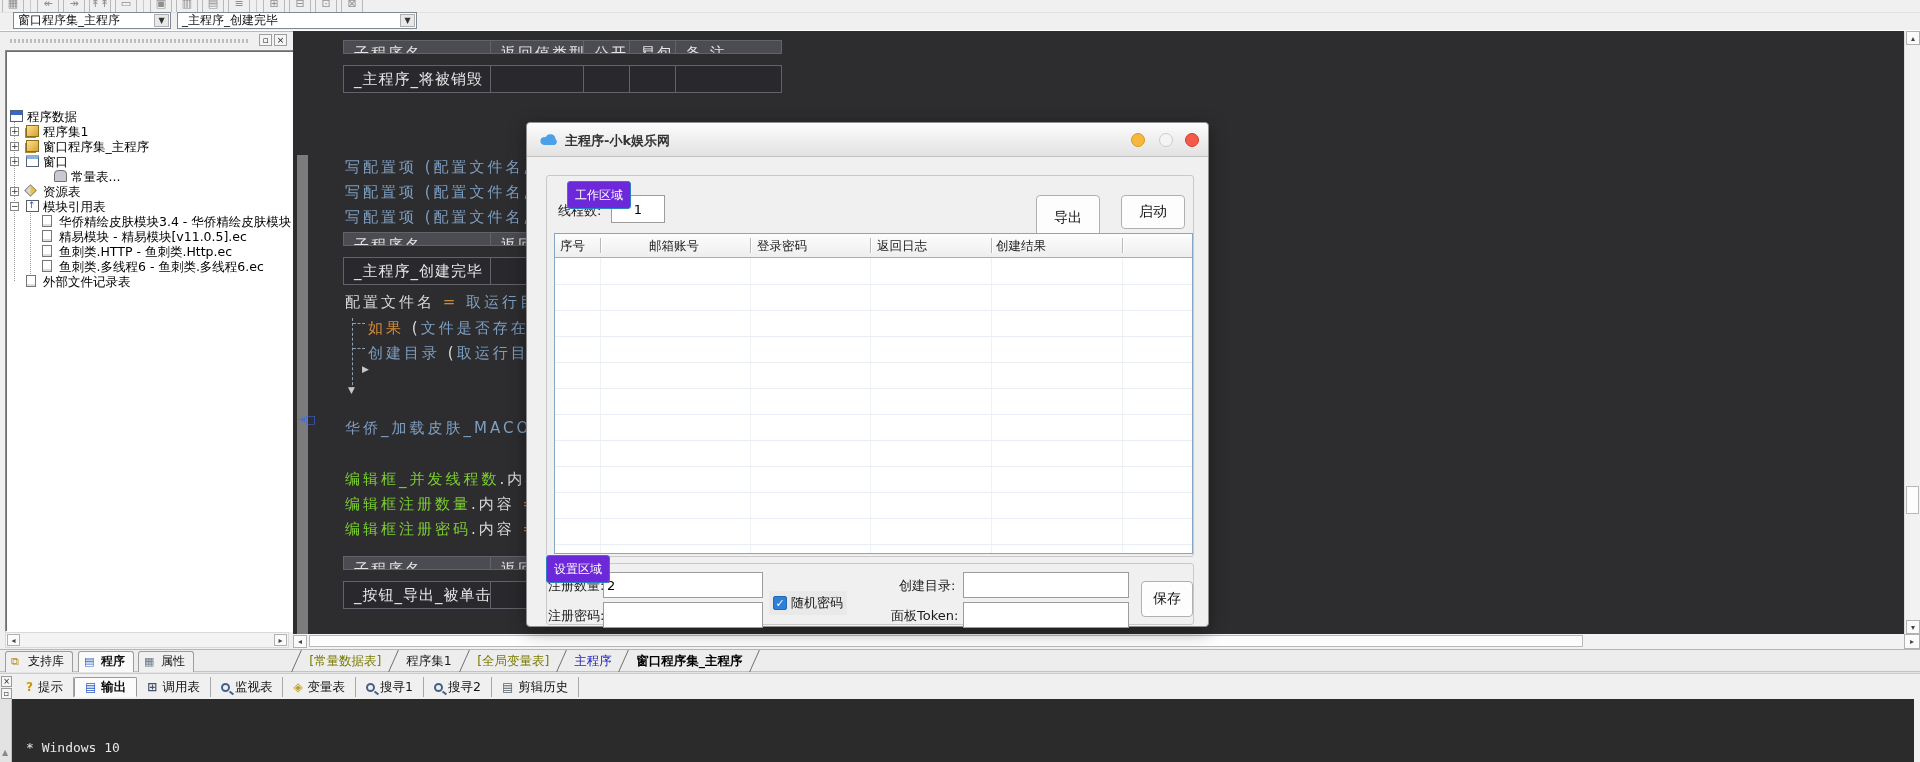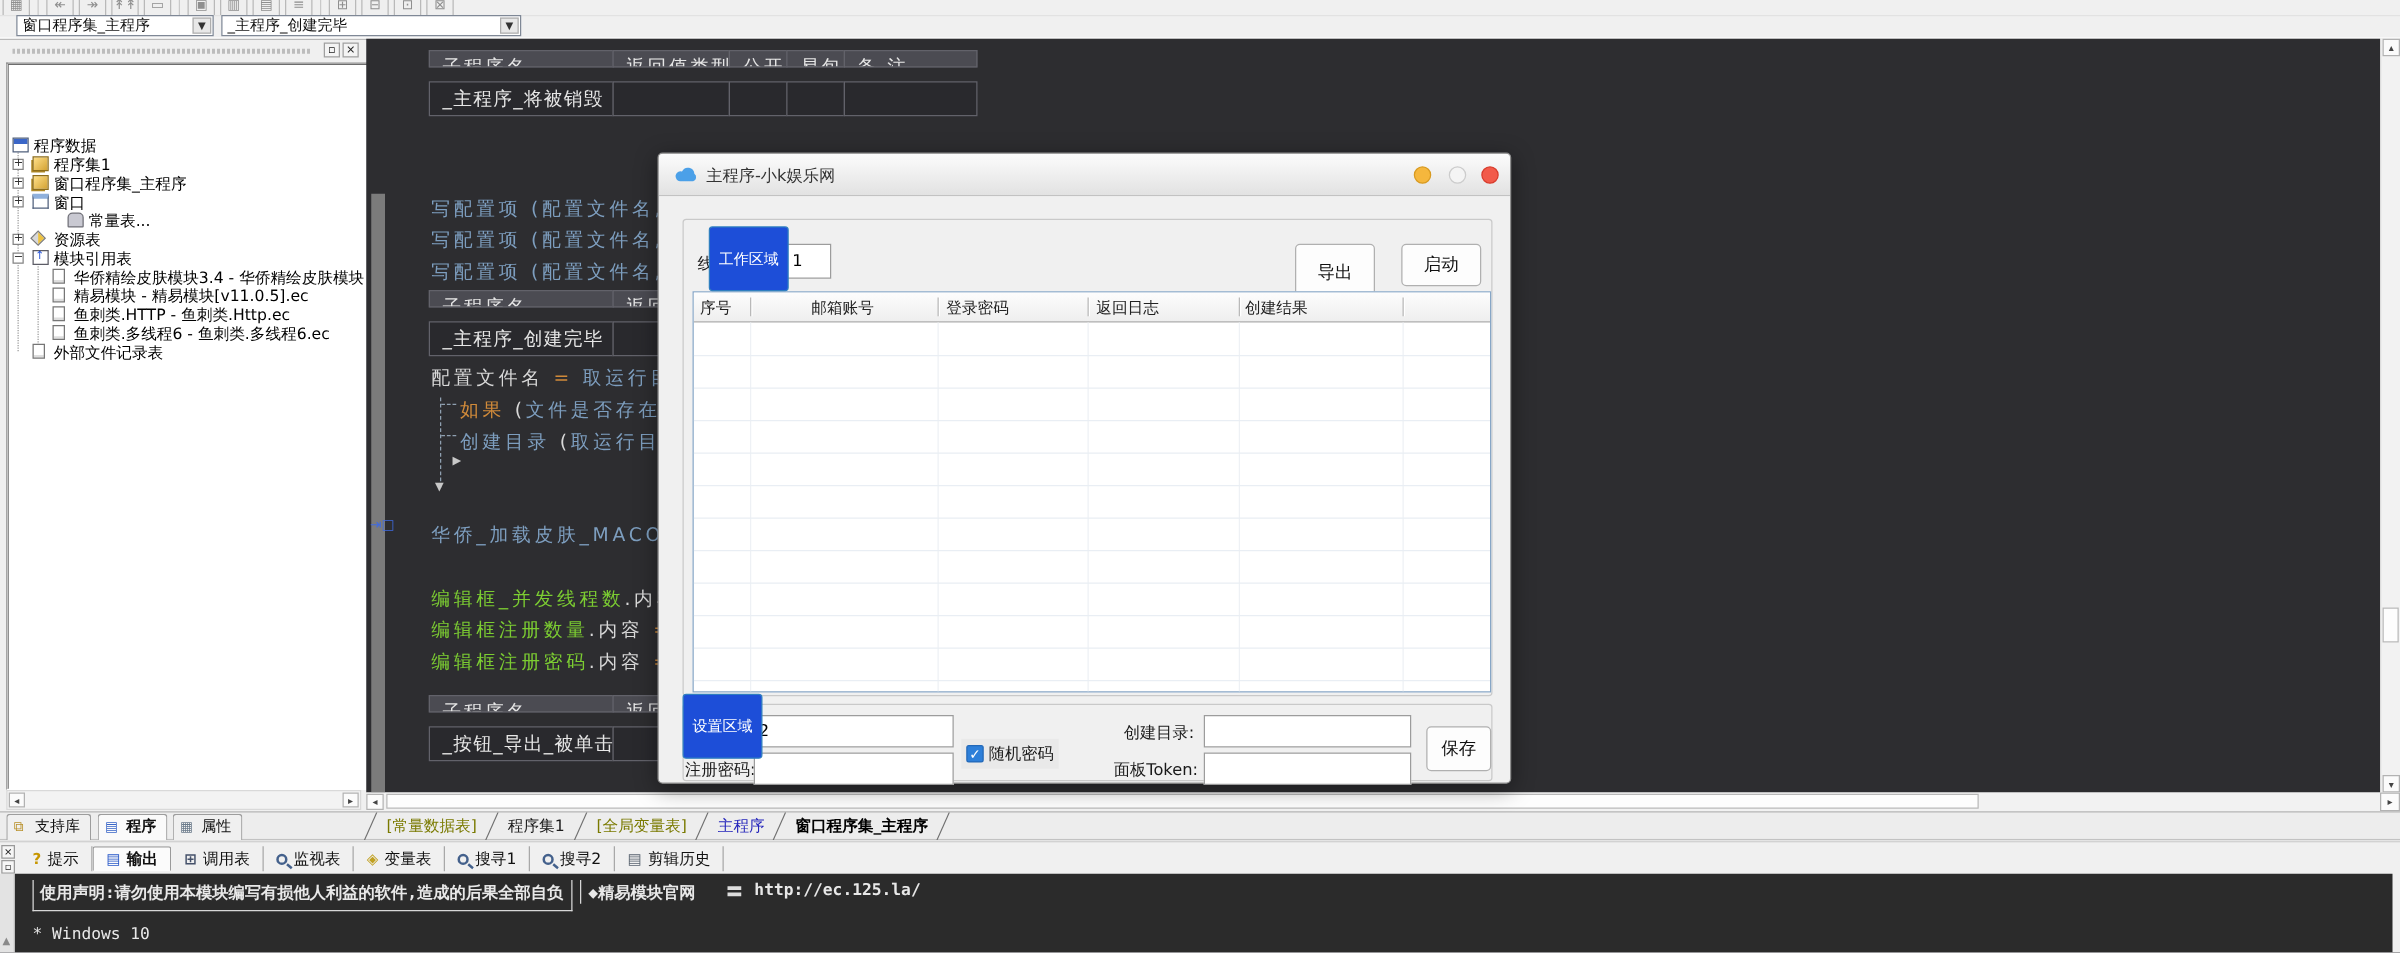--- a/index.html
+++ b/index.html
@@ -82,24 +82,24 @@
   #decl-box{border-left:1px solid #d8d8d8;border-right:1px solid #d8d8d8;border-bottom:1px solid #d8d8d8;padding:1px 6px 5px 5px;font-weight:bold}
   #brand{border-left:1px solid #d8d8d8;padding:1px 0 0 6px;margin-left:6px;font-weight:bold}
   .eq-icon{width:11px;height:3px;background:#ddd;box-shadow:0 5px 0 #ddd;display:inline-block;margin:5px 10px 0 26px}
   #out-url{padding-top:1px;font-weight:bold}
   #out-line2{position:absolute;left:14px;top:41px;font-family:"DejaVu Sans Mono",monospace;font-size:13px}
   #corner-up{position:absolute;left:2px;top:748px;color:#8a8a8a;font-size:8px}
 
   
   #popup{position:absolute;left:526px;top:122px;width:683px;height:505px;background:#f0f0f0;border:1px solid #8f8f8f;border-radius:4px;box-shadow:0 4px 18px rgba(0,0,0,.4);z-index:50}
   #p-title{position:absolute;left:0;top:0;width:100%;height:34px;background:linear-gradient(#fcfcfc,#e2e2e2);border-bottom:1px solid #c2c2c2;border-radius:4px 4px 0 0}
-  #p-title-text{position:absolute;left:38px;top:9px;font-size:13px;font-weight:normal;color:#333}
+  #p-title-text{position:absolute;left:38px;top:9px;font-size:13px;font-weight:bold;color:#333}
   .p-circle{position:absolute;top:10px;width:14px;height:14px;border-radius:50%}
   .grp{position:absolute;border:1px solid #c9c9c9;border-radius:3px}
-  .grp-label{position:absolute;background:#1d4ed8;color:#fff;font-size:12px;line-height:18px;padding:16px 7px;border-radius:3px;border:1px solid #2f7fc0;z-index:3}
+  .grp-label{position:absolute;background:#6d28d9;color:#fff;font-size:12px;line-height:18px;padding:4px 7px;border-radius:3px;border:1px solid #2f7fc0;z-index:3}
   .p-label{position:absolute;font-size:13px;color:#1a1a1a;white-space:nowrap}
   .p-input{position:absolute;background:#fff;border:1px solid #9c9c9c;font-size:13px;font-family:"DejaVu Sans",sans-serif;padding:0 3px;color:#000}
   .p-btn{position:absolute;background:#fdfdfd;border:1px solid #b0b0b0;border-radius:4px;font-size:14px;color:#111;text-align:center;font-family:"DejaVu Sans",sans-serif}
   #lv{position:absolute;left:27px;top:110px;width:639px;height:321px;background:#fff;border:1px solid #87a6c6;overflow:hidden}
   #lv-head{position:absolute;left:0;top:0;width:100%;height:24px;background:linear-gradient(#fdfdfd,#eeeeee);border-bottom:1px solid #ababab}
   .lv-hcell{position:absolute;top:0;height:24px;font-size:12.5px;line-height:23px;color:#222;white-space:nowrap;overflow:hidden}
   .lv-hsep{position:absolute;top:4px;width:1px;height:15px;background:#b9b9b9;box-shadow:1px 0 0 #fff}
   .lv-vline{position:absolute;top:24px;width:1px;background:#eef1f5}
   .lv-hline{position:absolute;left:0;width:100%;height:1px;background:#e9eef4}
   #chk-wrap{position:absolute;background:#e9e9e9;display:flex;align-items:center;gap:4px;padding:0 4px}
@@ -325,26 +325,20 @@
           <span>搜寻2</span>
         </div>
         <div class="btab">
           <span class="bt-glyph" style="color: rgb(90, 100, 112);">▤</span>
           <span>剪辑历史</span>
         </div>
       </div>
   </div>
   <div id="out-strip"></div>
   <div id="out-dark">
-    <div id="out-line1">
-      <span id="decl-box">使用声明:请勿使用本模块编写有损他人利益的软件,造成的后果全部自负</span>
-      <span id="brand">◆精易模块官网</span>
-      <span class="eq-icon"></span>
-      <span id="out-url">http://ec.125.la/</span>
-    </div>
     <div id="out-line2">* Windows 10</div>
   </div>
   <div id="corner-up">▲</div>
 
   <div id="popup">
     <div id="p-title">
       <svg width="20" height="14" style="position:absolute;left:12px;top:10px">
           <path d="M5 12 a4 4 0 1 1 1.6-7.8 A5.2 5.2 0 0 1 16.5 6 A3.4 3.4 0 0 1 15.5 12 Z" fill="#4ba0e8"></path>
         </svg>
       <span id="p-title-text">主程序-小k娱乐网</span>

